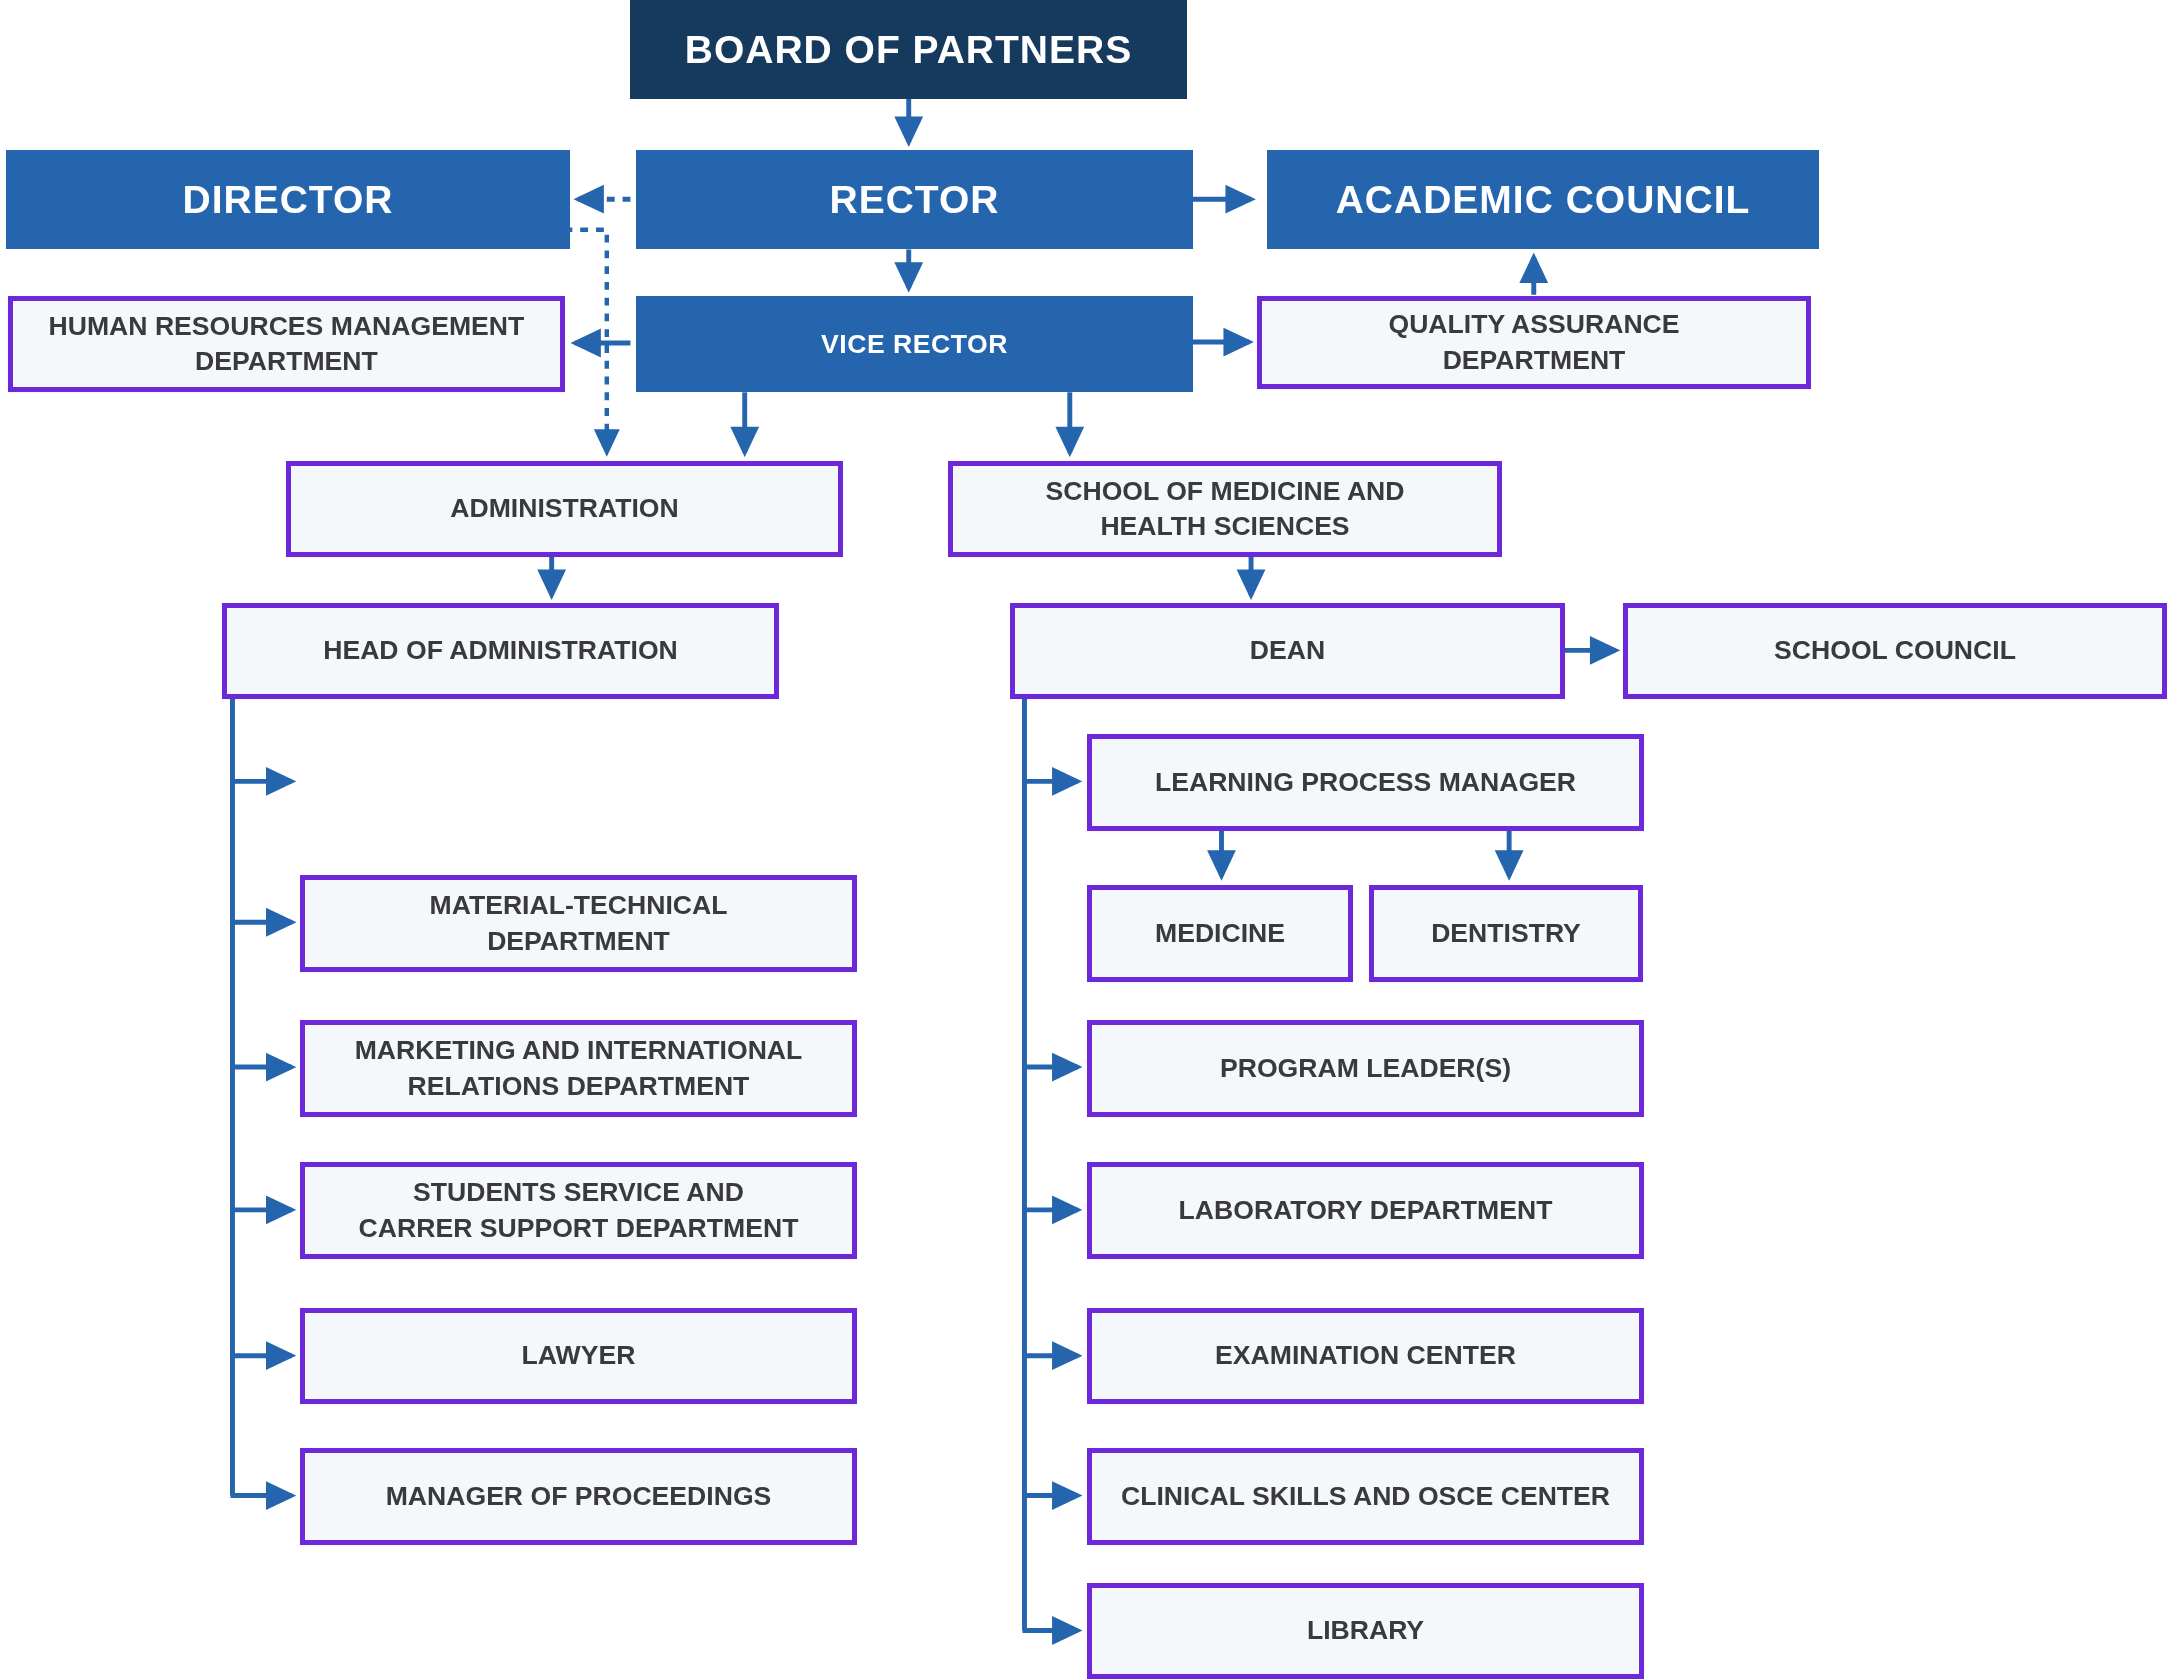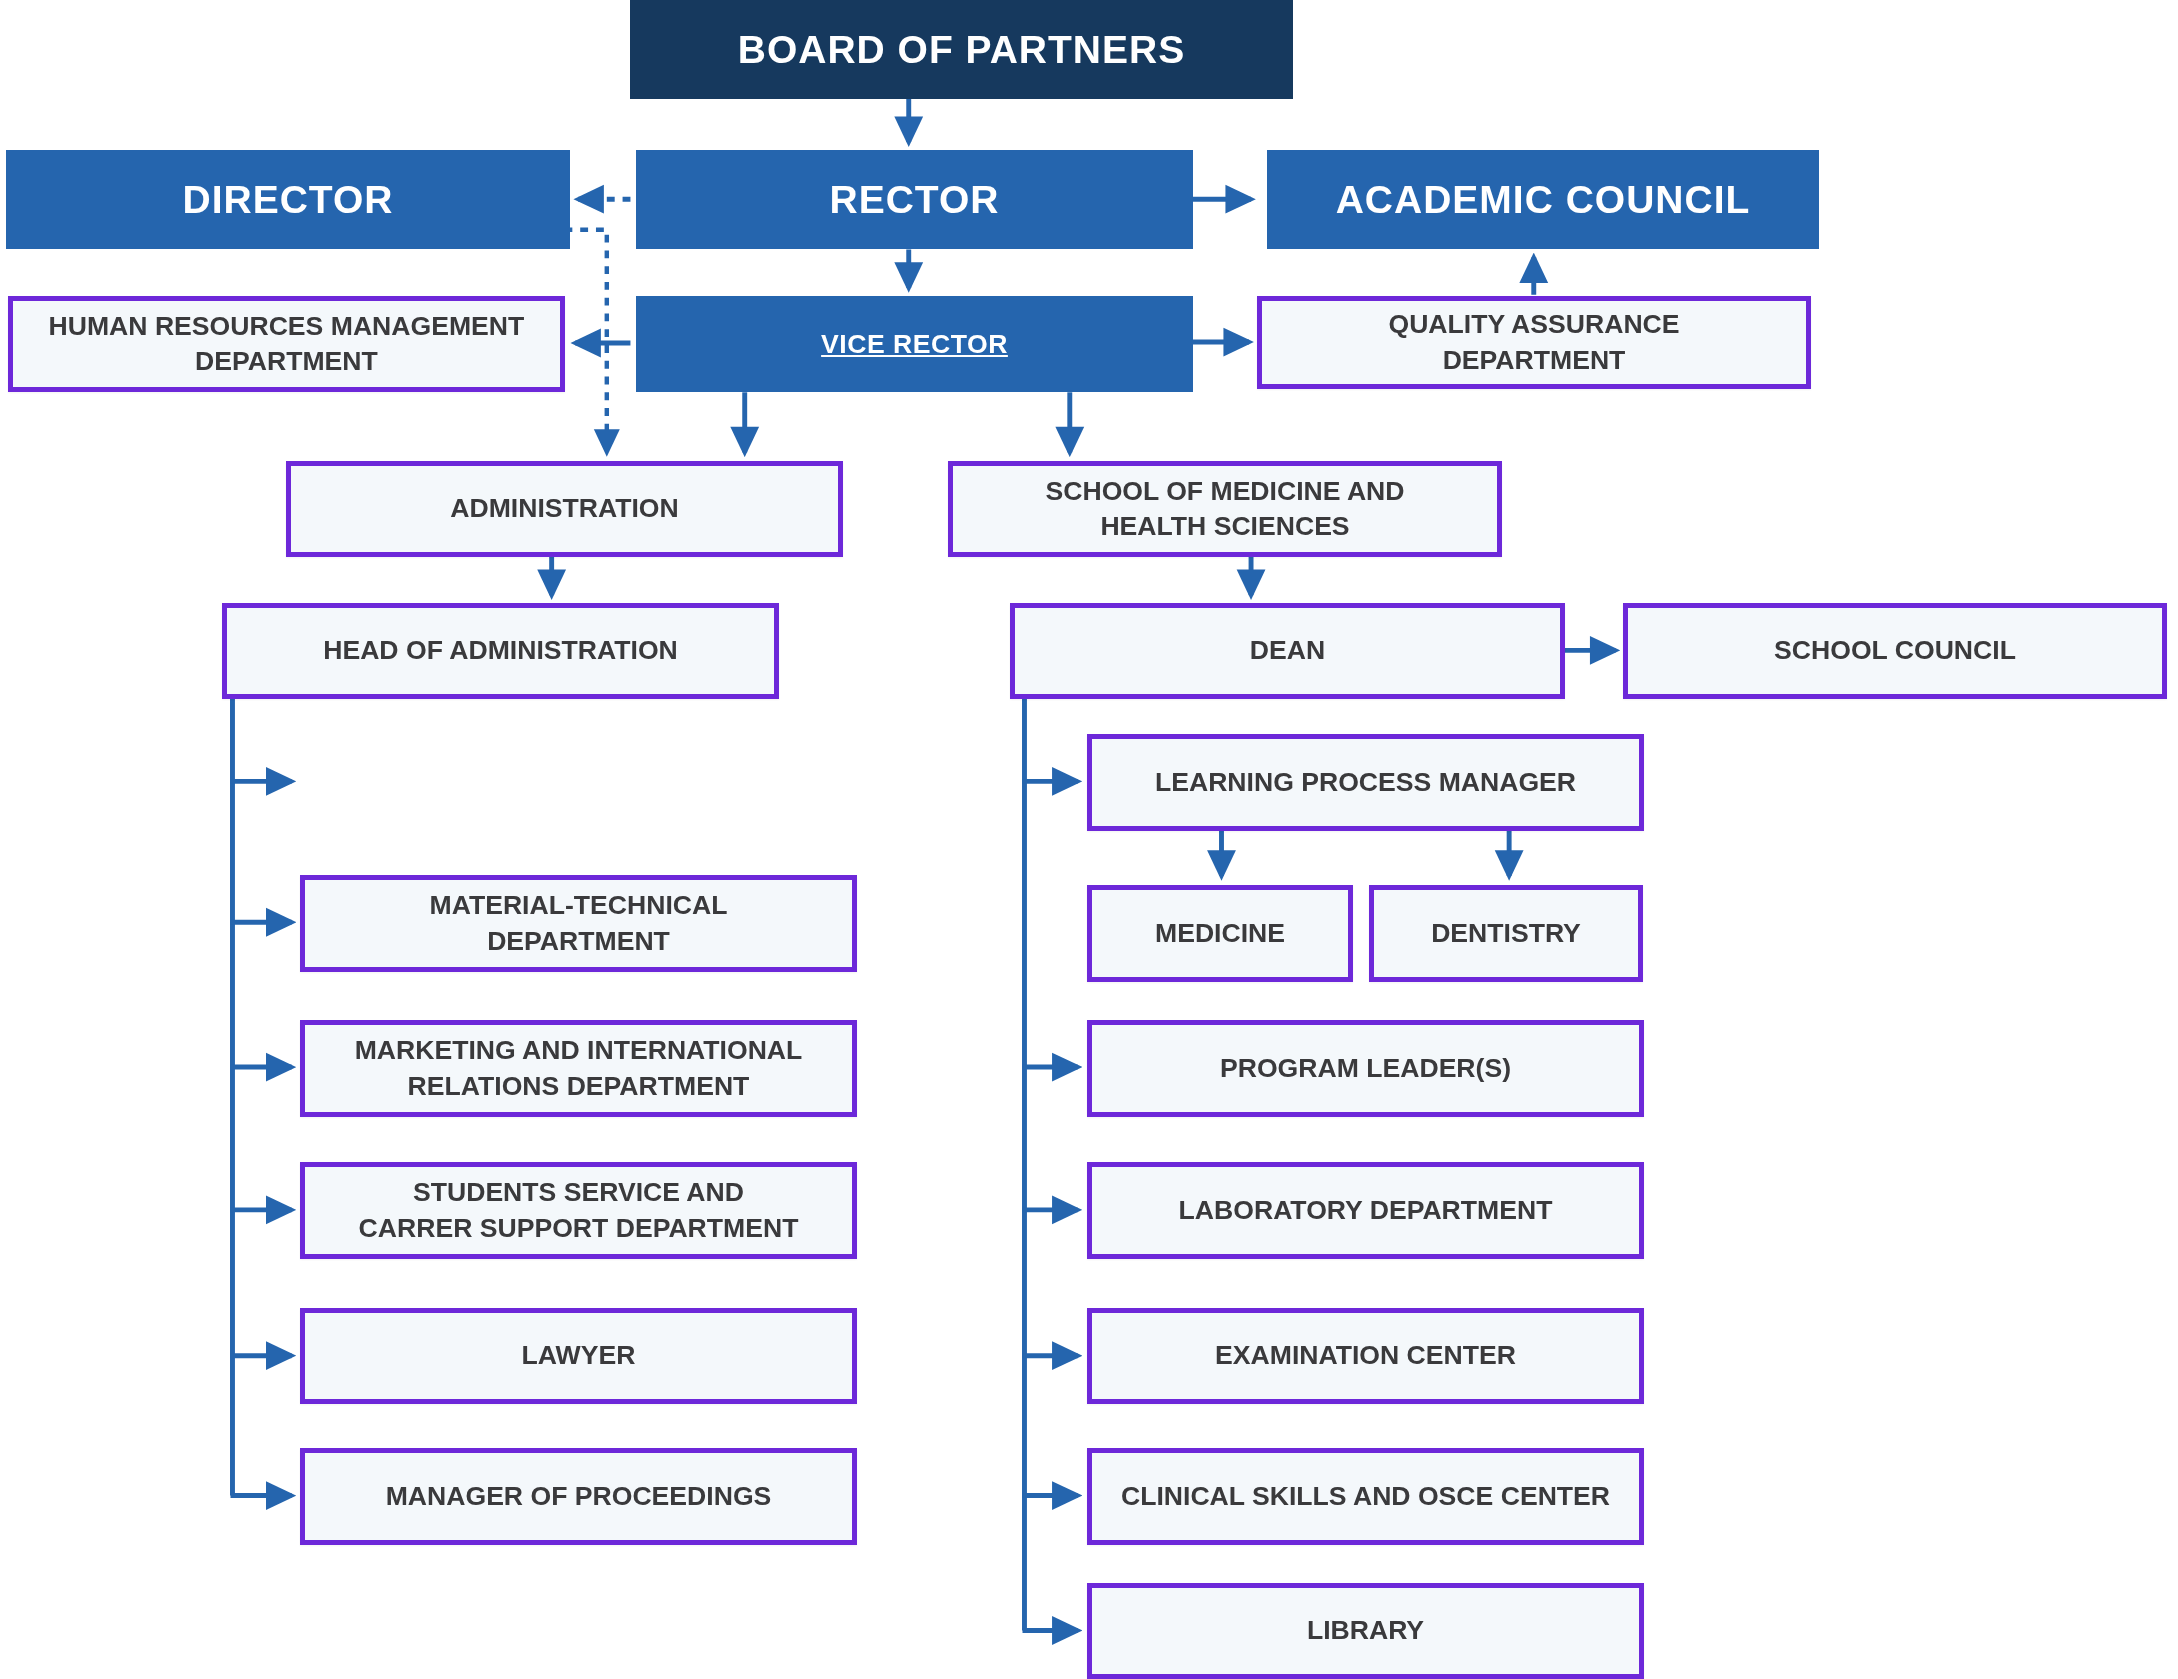--- a/index.html
+++ b/index.html
@@ -22,21 +22,21 @@
     z-index:2;
   }
   .node.dark{
     background:#16395E;color:#ffffff;
     font-size:39px;letter-spacing:1px;
   }
   .node.blue{
     background:#2565AE;color:#ffffff;
     font-size:39px;letter-spacing:1px;margin-left:6px;
   }
-  .node.blue.small{font-size:26.6px;letter-spacing:0.5px;text-decoration:underline;}
+  .node.blue.small{font-size:26.6px;letter-spacing:0.5px;}
   .node.light{
     background:#F4F8FB;
     border:5px solid #6d28d9;
     color:#3A3A3C;
     font-size:26.6px;line-height:1.32;
     box-shadow:0 1px 2px rgba(0,0,0,0.05);
   }
   .edge{stroke:#2565AE;stroke-width:5;fill:none;}
   .edge.thin{stroke-width:4.5;}
   .edge.dotted{stroke-dasharray:8 8;}
@@ -83,21 +83,21 @@
     <path class="edge" d="M1038,1083 L1094,1083" marker-end="url(#ah)"></path>
     <path class="edge" d="M1038,1228 L1094,1228" marker-end="url(#ah)"></path>
     <path class="edge" d="M1038,1376 L1094,1376" marker-end="url(#ah)"></path>
     <path class="edge" d="M1038,1518 L1094,1518" marker-end="url(#ah)"></path>
     <path class="edge" d="M1038,1655 L1094,1655" marker-end="url(#ah)"></path>
 
     <path class="edge" d="M1240,843 L1240,889" marker-end="url(#ah)"></path>
     <path class="edge" d="M1532,843 L1532,889" marker-end="url(#ah)"></path>
   </svg>
 
-  <div class="node dark" style="left:630px;top:0;width:663px;height:99px">BOARD OF PARTNERS</div>
+  <div class="node dark" style="left:630px;top:0;width:557px;height:99px">BOARD OF PARTNERS</div>
 
   <div class="node blue" style="left:0;top:150px;width:564px;height:99px">DIRECTOR</div>
   <div class="node blue" style="left:630px;top:150px;width:557px;height:99px">RECTOR</div>
   <div class="node blue" style="left:1261px;top:150px;width:552px;height:99px">ACADEMIC COUNCIL</div>
 
   <div class="node light" style="left:7.9px;top:296px;width:557px;height:96px">HUMAN RESOURCES MANAGEMENT
 DEPARTMENT</div>
   <div class="node blue small" style="left:630px;top:296px;width:557px;height:96px">VICE RECTOR</div>
   <div class="node light" style="left:1257px;top:296px;width:554px;height:93px">QUALITY ASSURANCE
 DEPARTMENT</div>

